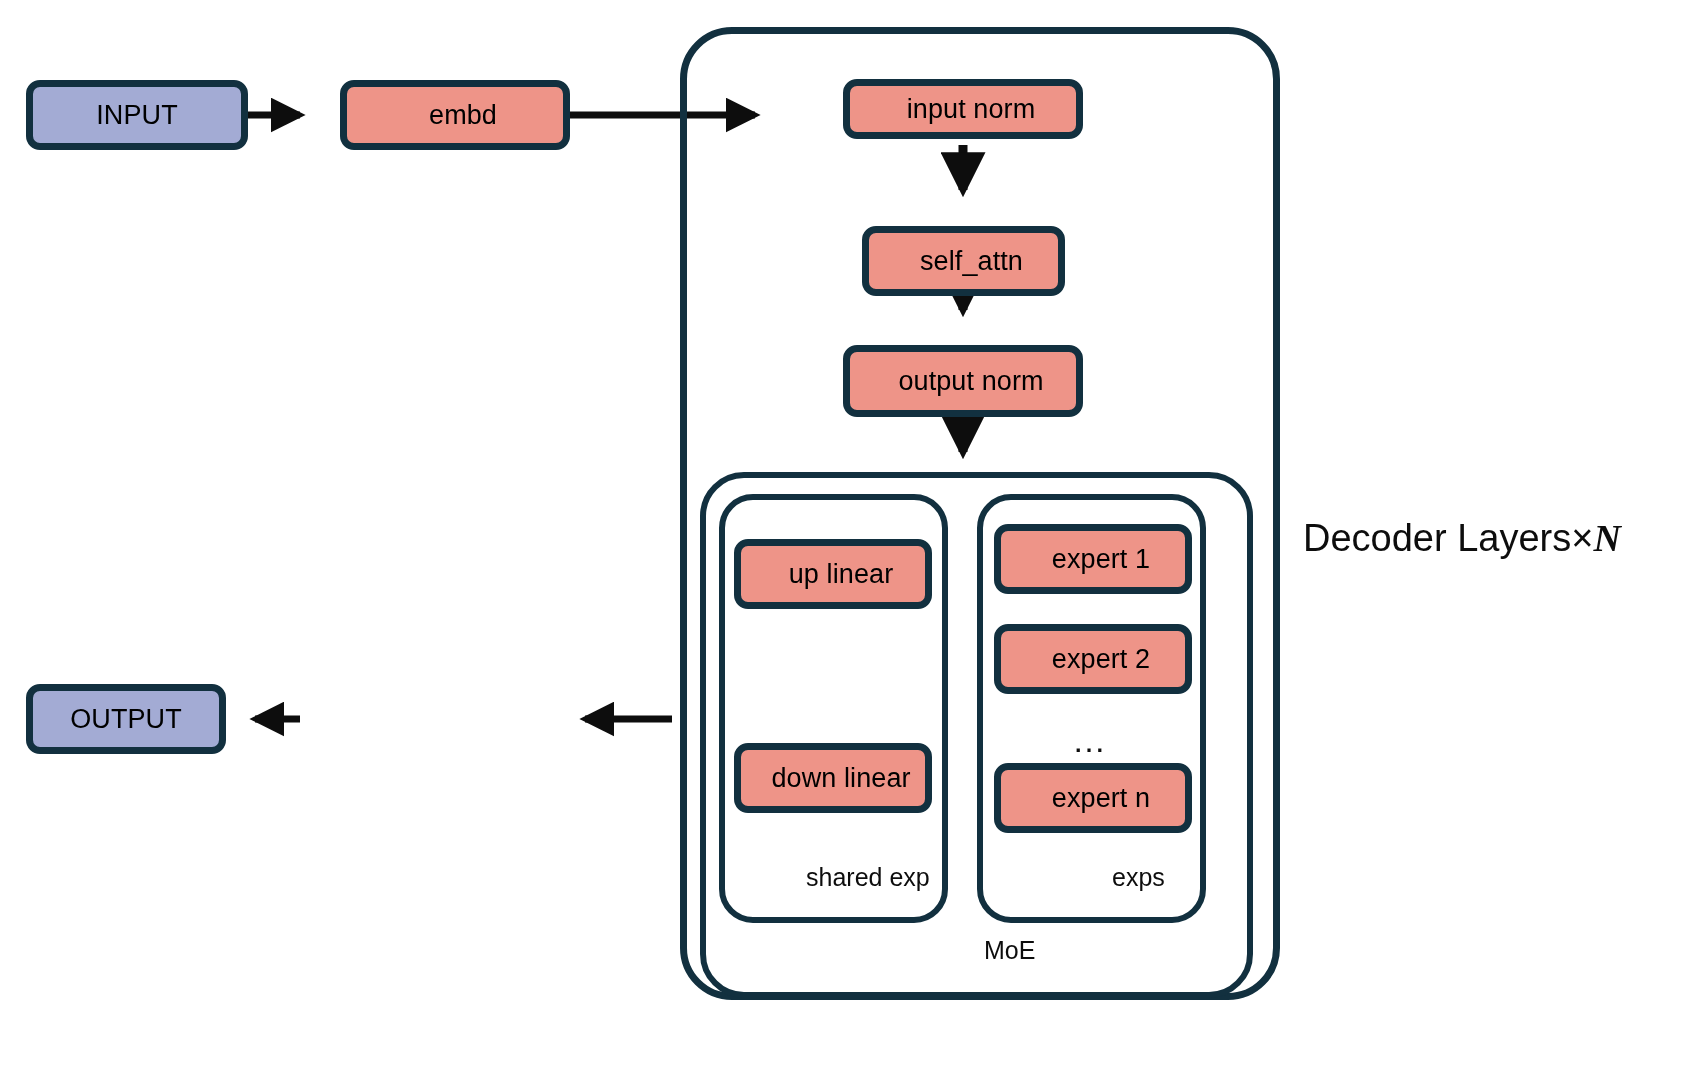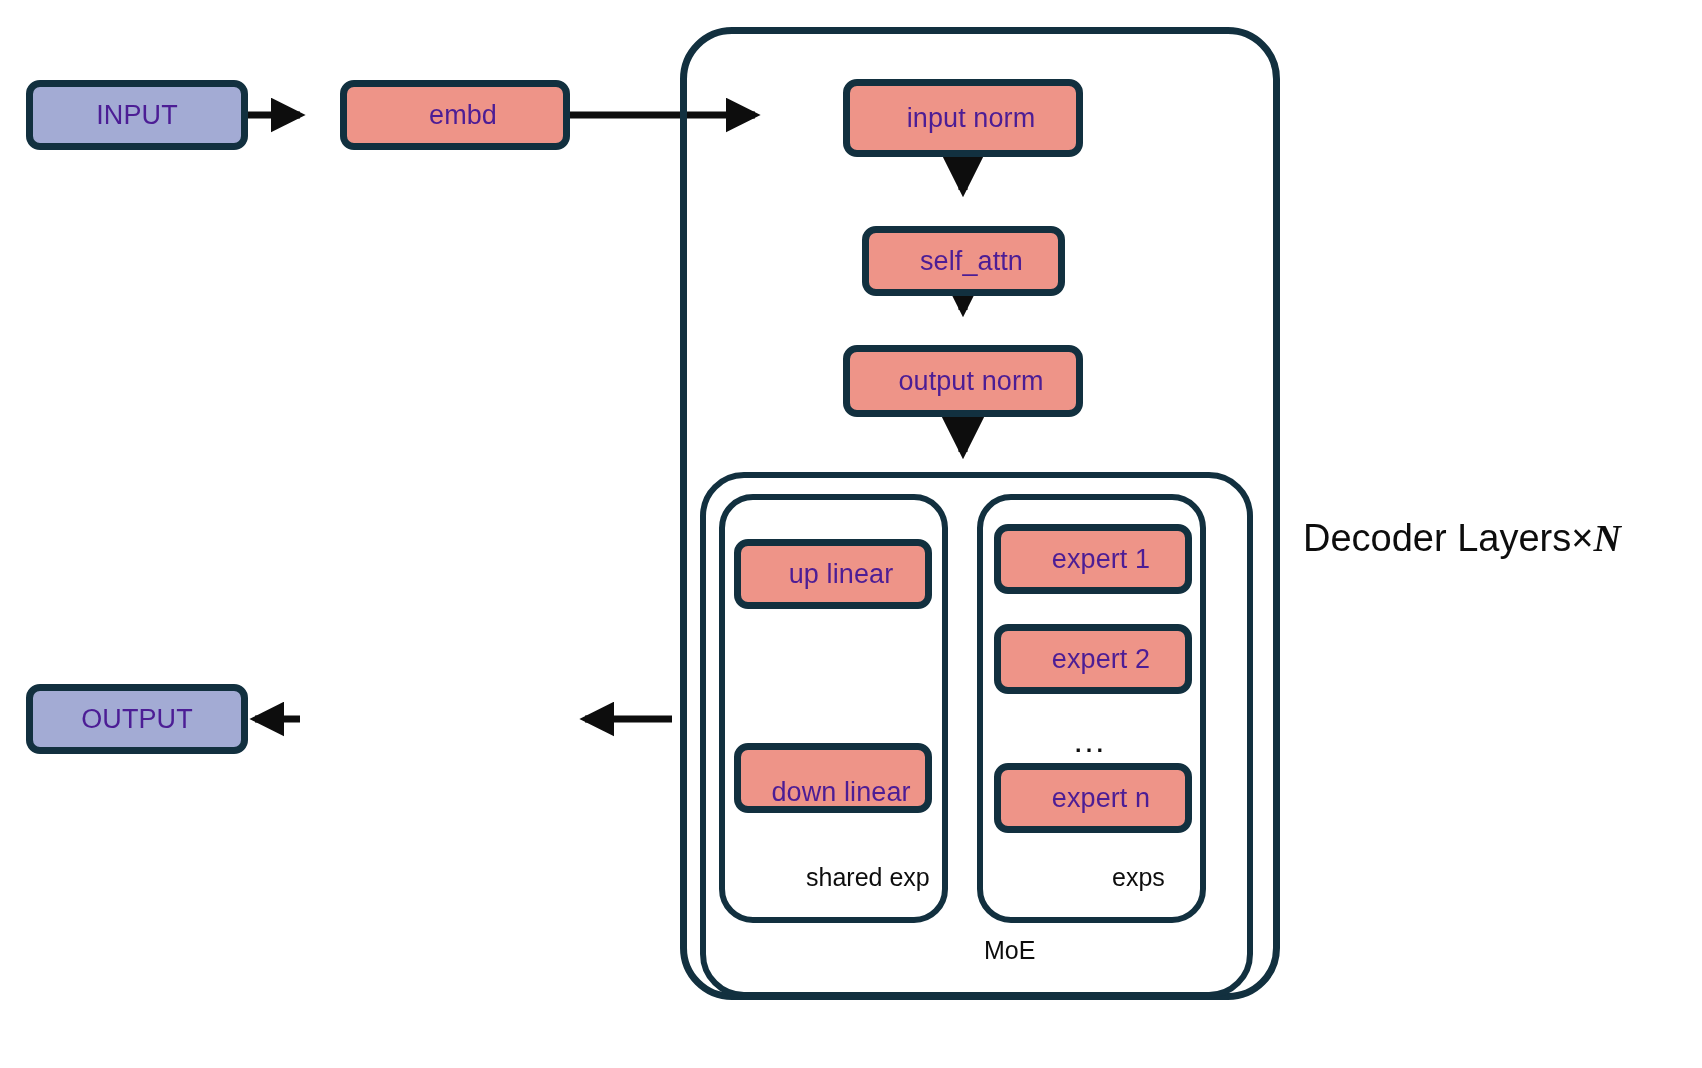--- a/index.html
+++ b/index.html
@@ -28,21 +28,21 @@
 
   
   .node {
     position: absolute;
     box-sizing: border-box;
     display: flex;
     align-items: center;
     justify-content: center;
     border: 7px solid #12303f;
     border-radius: 14px;
-    color: #4c1d95;
+    color: #000000;
     font-size: 27px;
     line-height: 1;
     letter-spacing: .1px;
     white-space: nowrap;
   }
   .node.salmon { background: #ee9488; padding-left: 16px; }
   .node.periwinkle { background: #a3abd4; }
 
   
   .container-box {
@@ -124,21 +124,21 @@
   <div class="container-box decoder" style="left:680px; top:27px; width:600px; height:973px;"></div>
 
   <div class="node periwinkle" style="left:26px; top:80px; width:222px; height:70px;">
     <span>INPUT</span>
   </div>
 
   <div class="node salmon" style="left:340px; top:80px; width:230px; height:70px;">
     <span>embd</span>
   </div>
 
-  <div class="node salmon" style="left:843px; top:79px; width:240px; height:78px;">
+  <div class="node salmon" style="left:843px; top:79px; width:240px; height:60px;">
     <span>input norm</span>
   </div>
 
   <div class="node salmon" style="left:862px; top:226px; width:203px; height:70px;">
     <span>self_attn</span>
   </div>
 
   <div class="node salmon" style="left:843px; top:345px; width:240px; height:72px;">
     <span>output norm</span>
   </div>
@@ -149,21 +149,21 @@
     <span>MoE</span>
   </div>
 
   <div class="container-box group" style="left:719px; top:494px; width:229px; height:429px;"></div>
 
   <div class="node salmon" style="left:734px; top:539px; width:198px; height:70px;">
     <span>up linear</span>
   </div>
 
 
-  <div class="node salmon" style="left:734px; top:743px; width:198px; height:70px;align-items:flex-end;">
+  <div class="node salmon" style="left:734px; top:743px; width:198px; height:70px;">
     <span>down linear</span>
   </div>
 
   <div class="caption" style="left:762px; top:865px;">
     <span>shared exp</span>
   </div>
 
   <div class="container-box group" style="left:977px; top:494px; width:229px; height:429px;"></div>
 
   <div class="node salmon" style="left:994px; top:524px; width:198px; height:70px;">
@@ -180,21 +180,21 @@
 
   <div class="node salmon" style="left:994px; top:763px; width:198px; height:70px;">
     <span>expert n</span>
   </div>
 
   <div class="caption" style="left:1068px; top:865px;">
     <span>exps</span>
   </div>
 
 
-  <div class="node periwinkle" style="left:26px; top:684px; width:222px; height:70px;">
+  <div class="node periwinkle" style="left:26px; top:684px; width:200px; height:70px;">
     <span>OUTPUT</span>
   </div>
 
   <div class="big-label" style="left:1303px; top:496px;margin-top:23px;">
     <span>Decoder Layers×</span><span class="nvar">N</span>
   </div>
 
 </div>
 
 </body></html>

